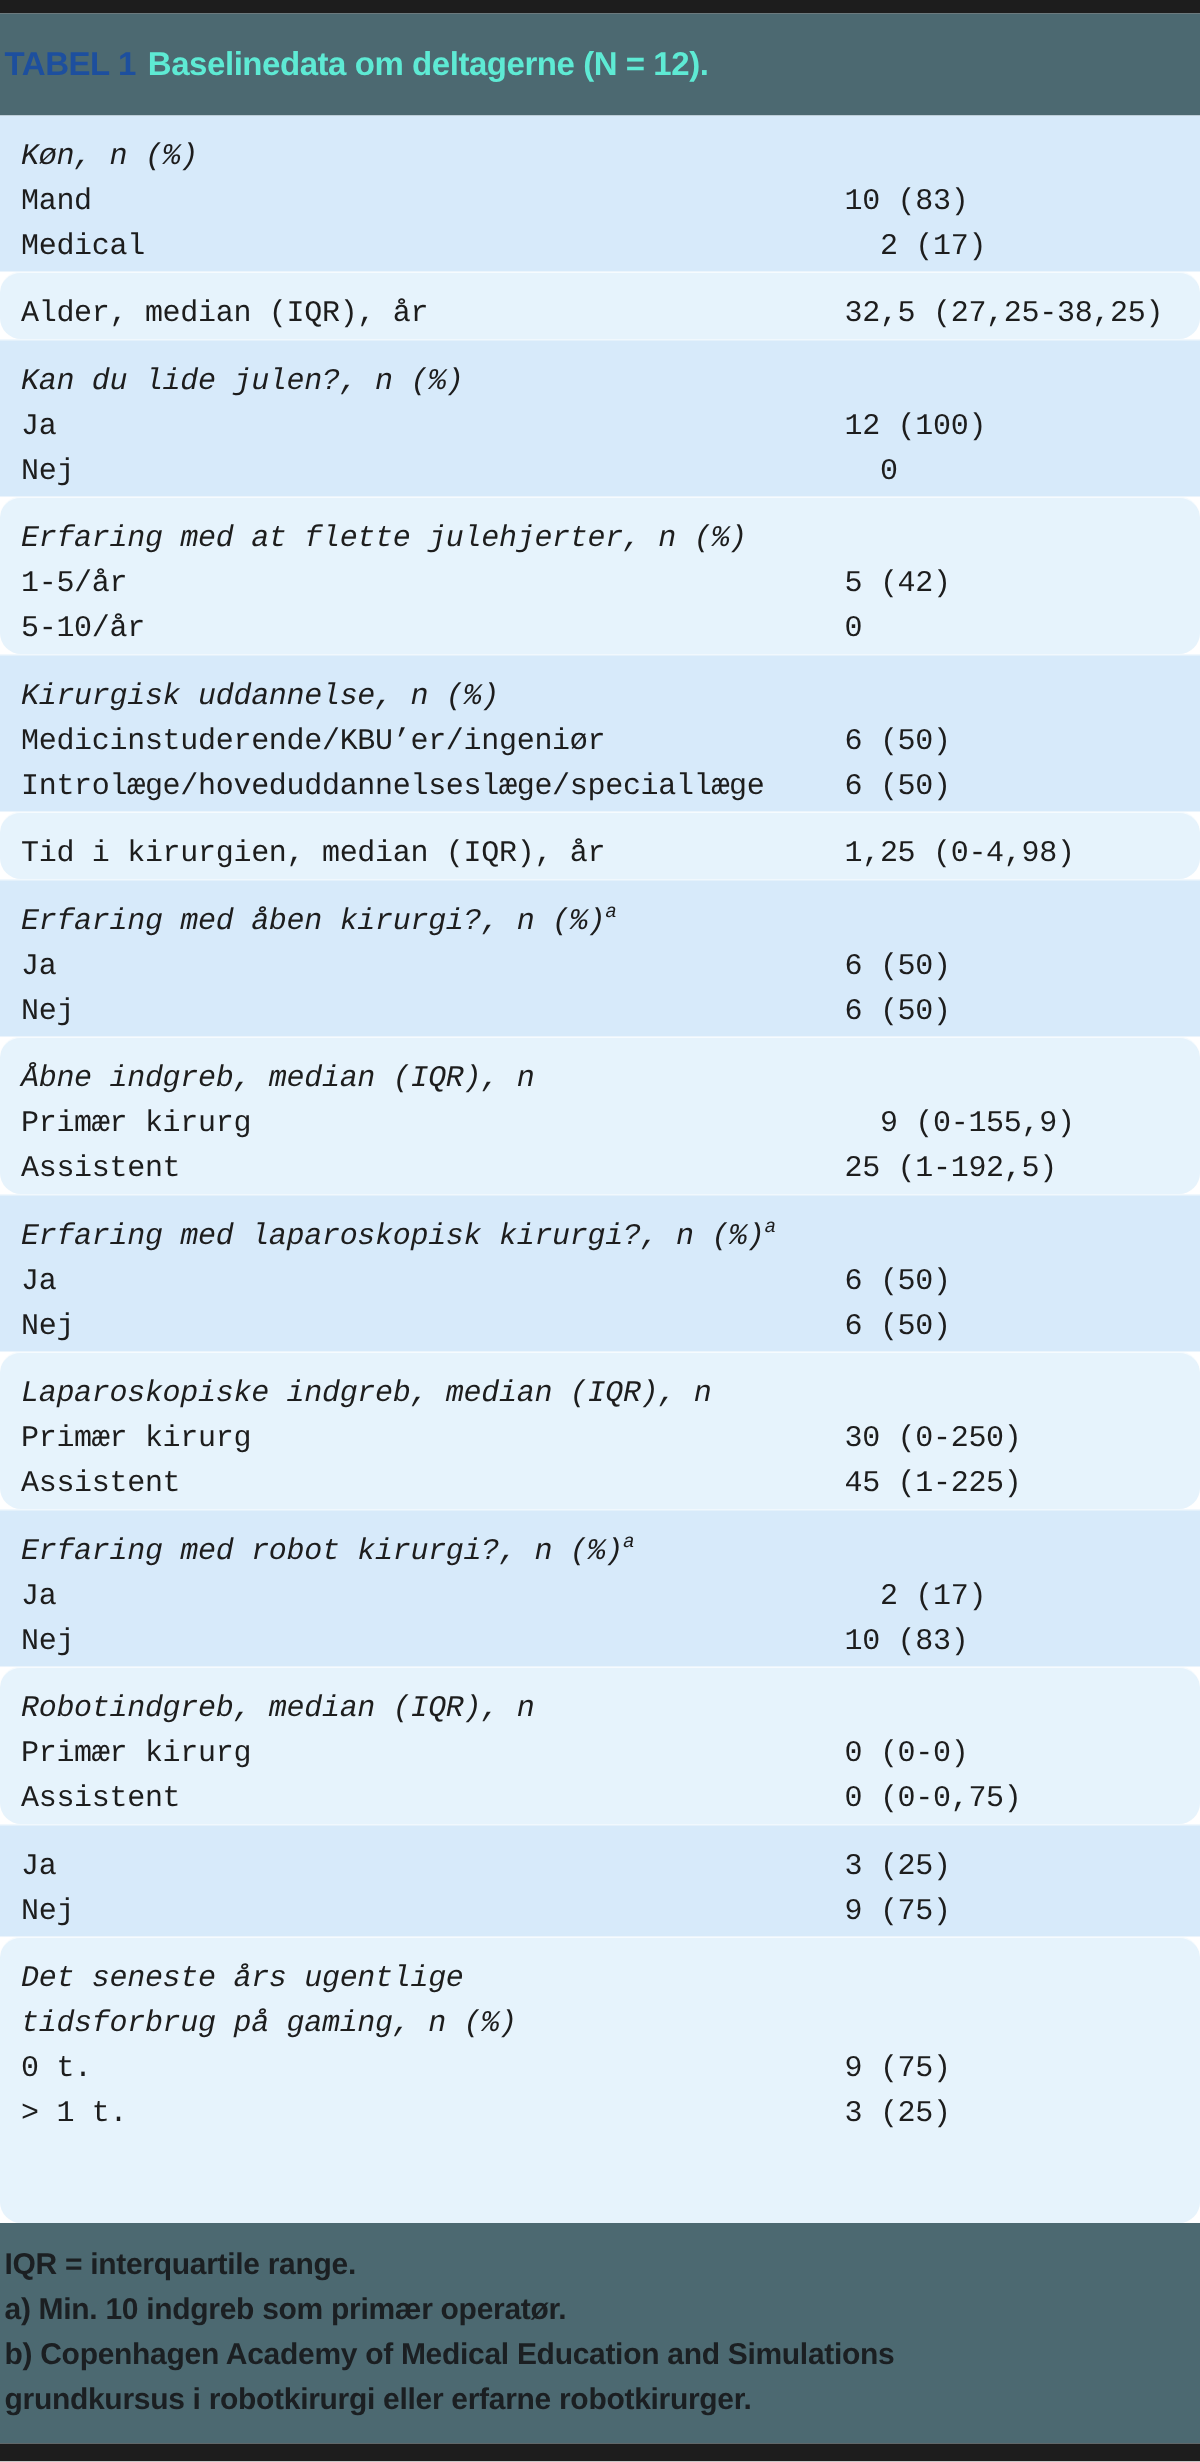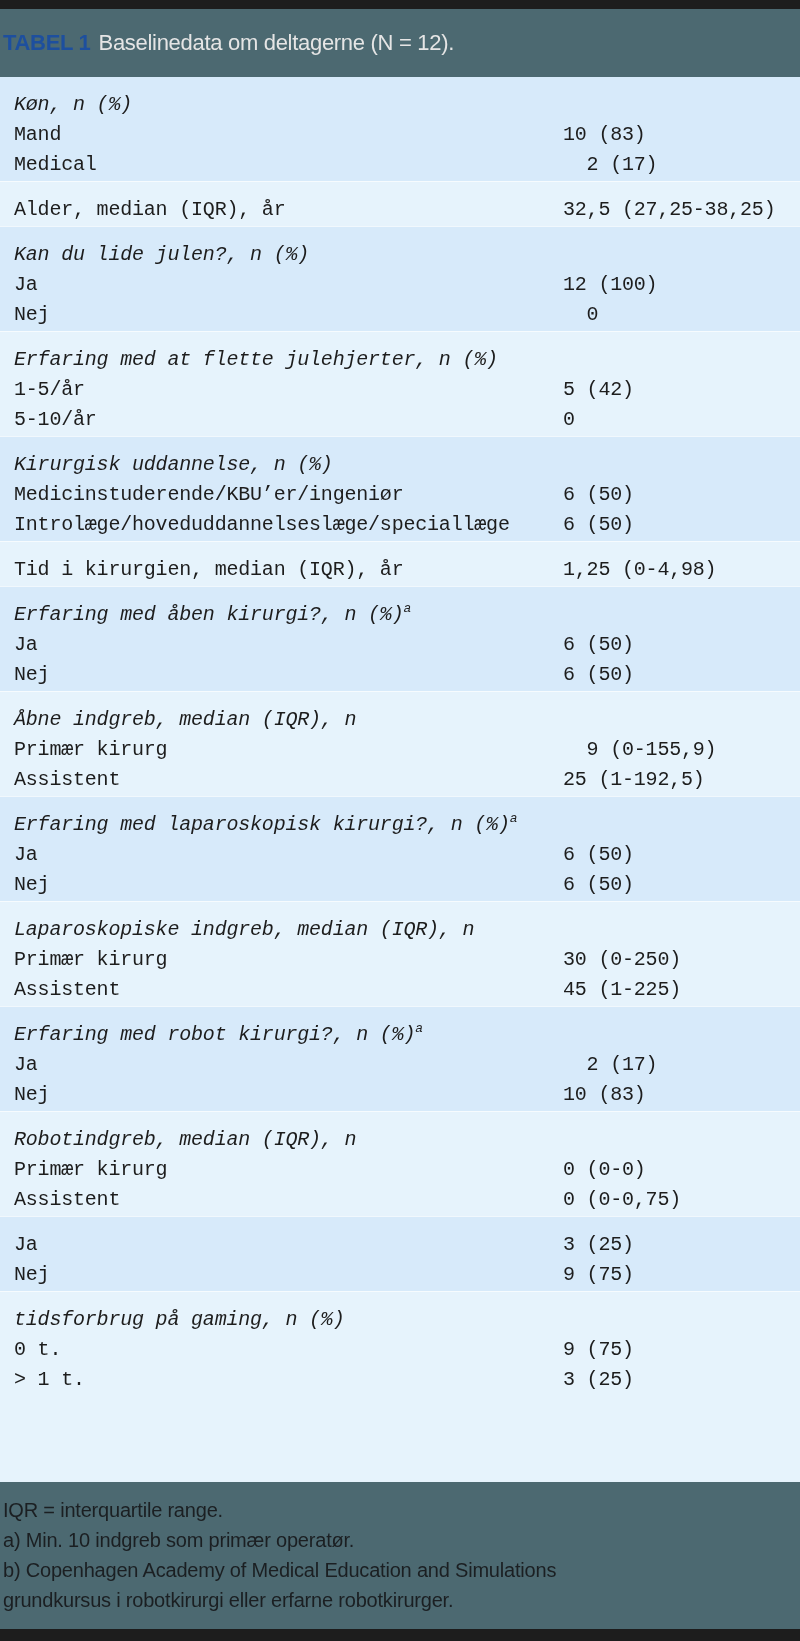--- a/index.html
+++ b/index.html
@@ -17,39 +17,39 @@
   .bar.top{height:9px;}
   .bar.bottom{height:12px;}
   .titlebar{
     background:var(--frame);height:68px;flex:0 0 auto;
     display:flex;align-items:center;padding-left:3px;
   }
   .titlebar .tag{
     color:var(--tag);font-weight:bold;font-size:22px;letter-spacing:-0.3px;
   }
   .titlebar .rest{
-    color:#e5e5e5;font-weight:normal;font-size:22px;margin-left:8px;letter-spacing:-0.3px;
+    color:#5eead4;font-weight:bold;font-size:22px;margin-left:8px;letter-spacing:-0.3px;
   }
   .tbody{flex:1 1 auto;display:flex;flex-direction:column;font-family:Liberation Mono, monospace;}
   .section{padding:13px 14px 1px 14px;font-size:20px;letter-spacing:-0.2px;}
   .section.dark{background:var(--dark);}
-  .section.light{background:var(--light);}
+  .section.light{background:var(--light);border-radius:14px;}
   .section + .section{border-top:1px solid rgba(255,255,255,.65);}
   .section:last-child{flex:1 1 auto;}
   .sec-header .hline{height:30px;line-height:30px;font-style:italic;}
   .sec-header sup{font-size:13px;font-style:italic;vertical-align:super;line-height:0;}
   .row{position:relative;height:30px;line-height:30px;}
   .row .label{white-space:pre;}
   .row .value{position:absolute;left:549px;top:0;white-space:pre;}
   .footer{
     background:var(--frame);flex:0 0 auto;
     padding:13px 14px 14px 3px;
   }
   .footer .fline{
-    height:30px;line-height:30px;font-weight:normal;font-size:20px;
+    height:30px;line-height:30px;font-weight:bold;font-size:20px;
     color:#1b1f22;letter-spacing:-0.2px;white-space:pre;
   }
 </style>
 </head>
 <body>
 
 <div class="page">
   <div class="bar top"></div>
 
   <div class="titlebar">
@@ -133,20 +133,21 @@
         </div>
         <div class="row"><span class="label">Primær kirurg</span><span class="value">0 (0-0)</span></div>
         <div class="row"><span class="label">Assistent</span><span class="value">0 (0-0,75)</span></div>
       </section>
       <section class="section dark">
         <div class="row"><span class="label">Ja</span><span class="value">3 (25)</span></div>
         <div class="row"><span class="label">Nej</span><span class="value">9 (75)</span></div>
       </section>
       <section class="section light">
         <div class="sec-header">
+          <div class="hline">Det seneste års ugentlige</div>
           <div class="hline">tidsforbrug på gaming, n (%)</div>
         </div>
         <div class="row"><span class="label">0 t.</span><span class="value">9 (75)</span></div>
         <div class="row"><span class="label">&gt; 1 t.</span><span class="value">3 (25)</span></div>
       </section>
     </div>
 
   <div class="footer">
       <div class="fline">IQR = interquartile range.</div>
       <div class="fline">a) Min. 10 indgreb som primær operatør.</div>

